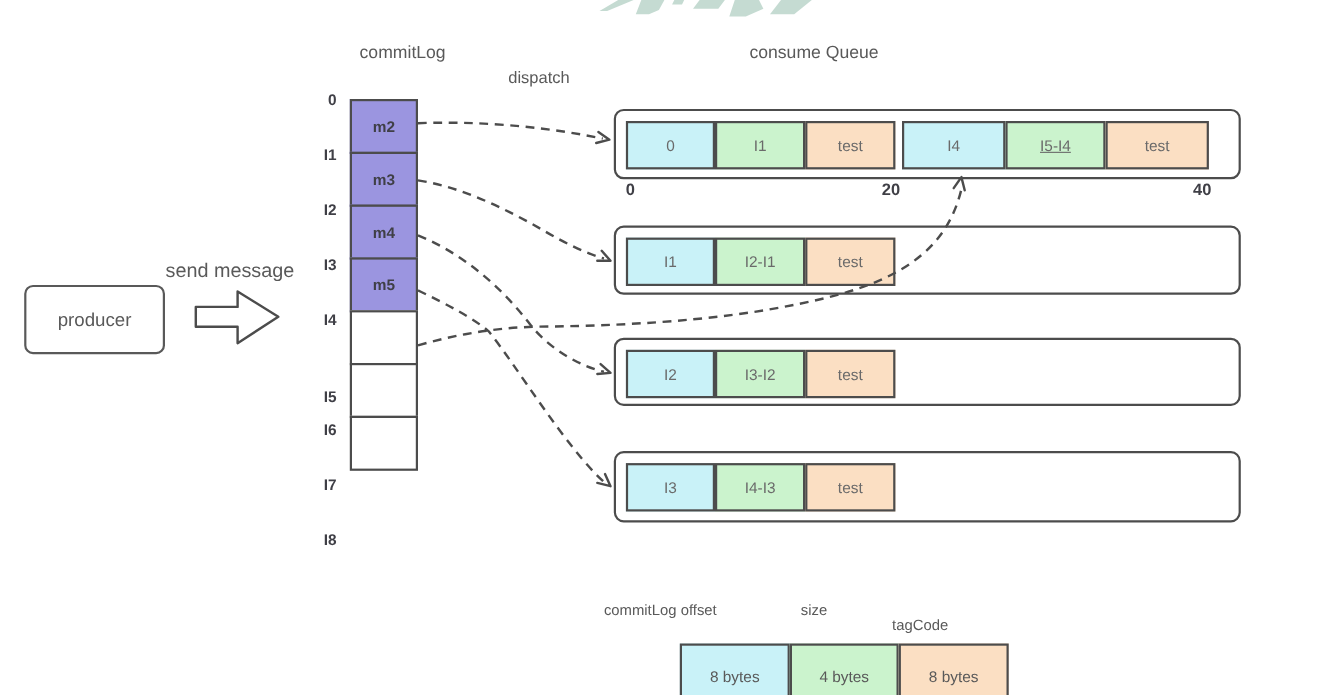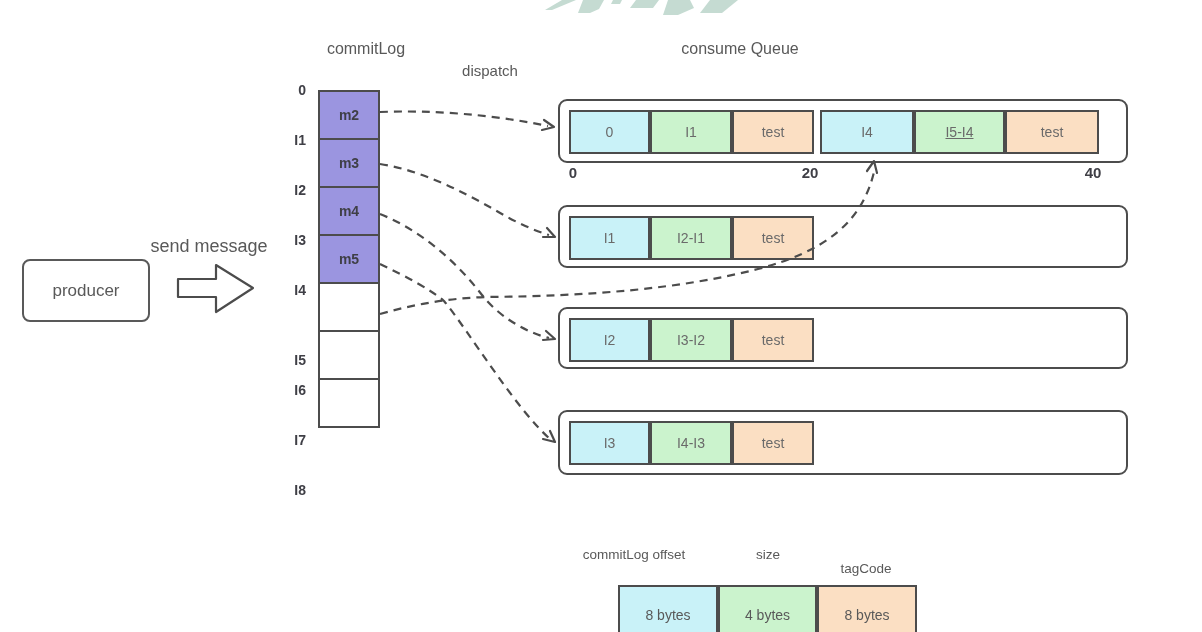--- a/index.html
+++ b/index.html
@@ -24,21 +24,21 @@
   .queue-box{position:absolute;left:558px;width:570px;box-sizing:border-box;background:#fff;
              border:2px solid var(--border);border-radius:9px;}
   .q-cell{position:absolute;top:9px;height:44px;box-sizing:border-box;border:2px solid var(--border);
           display:flex;align-items:center;justify-content:center;font-size:14px;color:#6a6a6a;}
   .c-offset{background:var(--offset-cell);}
   .c-size{background:var(--size-cell);}
   .c-tag{background:var(--tag-cell);}
   .axis-label{position:absolute;top:164px;width:44px;text-align:center;font-size:15px;
               font-weight:bold;color:var(--bold-text);}
   
-  .legend-label{position:absolute;top:546px;height:18px;line-height:18px;text-align:center;
+  .legend-label{position:absolute;top:546px;height:18px;line-height:18px;text-align:left;
                 font-size:13.5px;color:var(--text);}
   .legend-box{position:absolute;top:585px;height:60px;box-sizing:border-box;border:2px solid var(--border);
               display:flex;align-items:center;justify-content:center;font-size:14px;color:var(--text);}
   svg{position:absolute;left:0;top:0;pointer-events:none;}
   #arrow-layer{z-index:5;}
 </style>
 </head>
 <body>
 
 <div id="stage">

